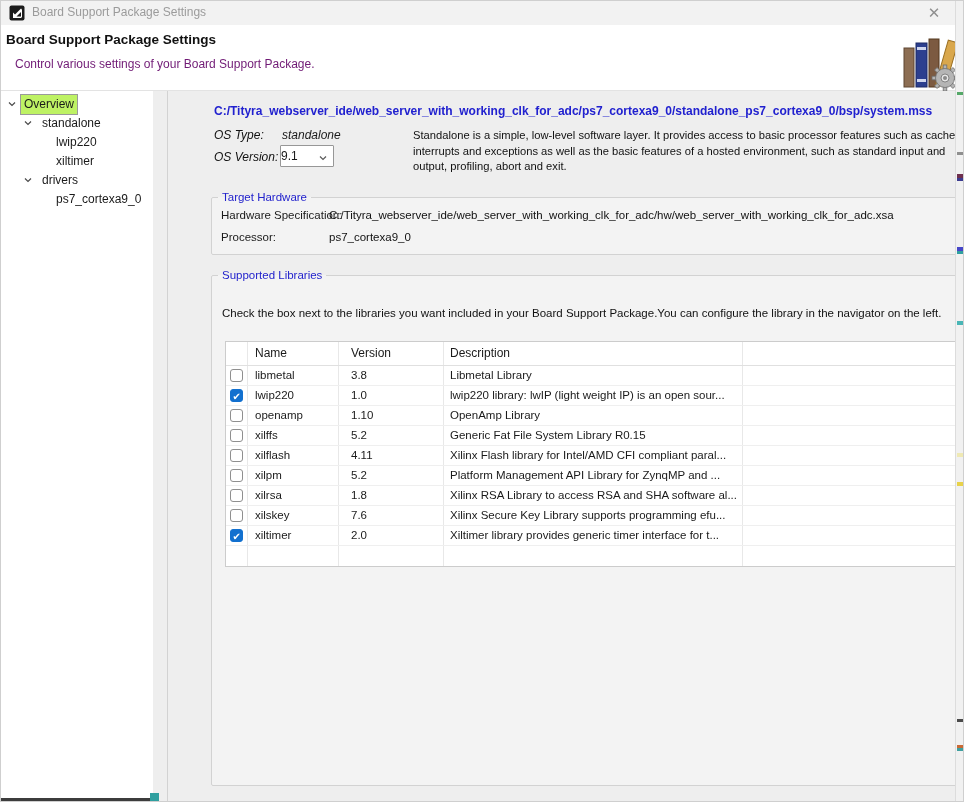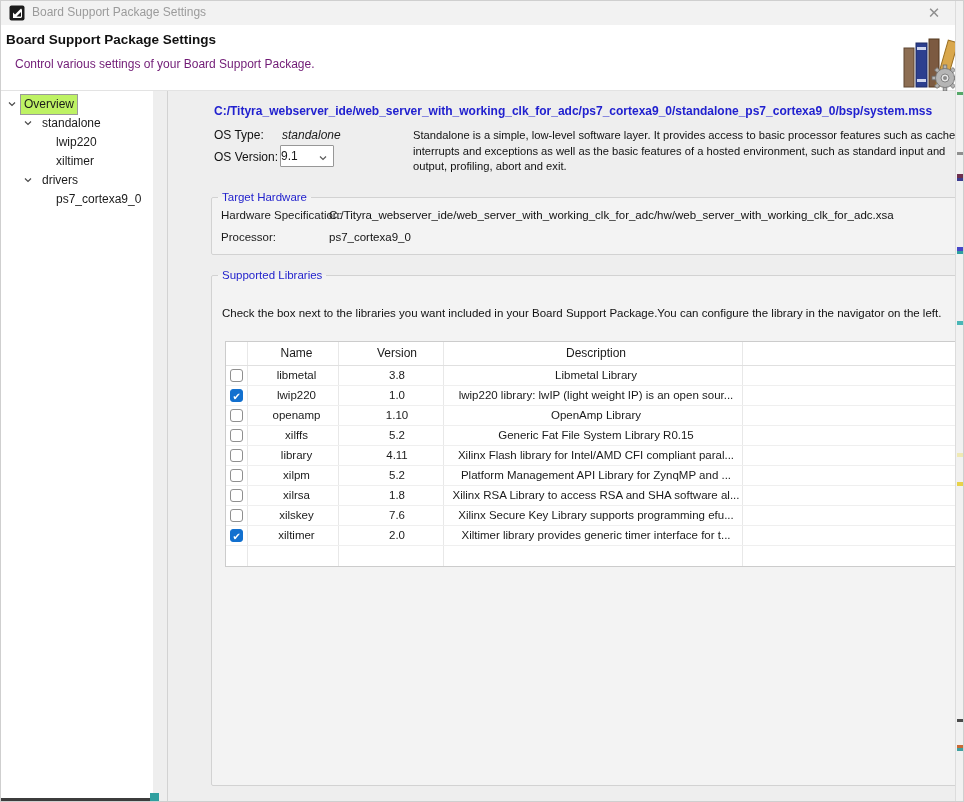--- a/index.html
+++ b/index.html
@@ -31,41 +31,41 @@
   .tree-item.lvl0 .chev{ left:6px; } .tree-item.lvl0 .tree-label{ margin-left:20px; }
   .tree-item.lvl1 .chev{ left:22px; } .tree-item.lvl1 .tree-label{ margin-left:38px; } .tree-item.lvl2 .tree-label{ margin-left:52px; }
   .tree-label{ display:inline-block; padding:0 3px; }
   .tree-item.selected .tree-label{ background:#bef264; outline:1px solid #9a9a9a; }
   
   .bottom-edge{ position:absolute; left:0; bottom:0; width:152px; height:3px; background:#3c3c3c; }
   .bottom-teal{ position:absolute; left:149px; bottom:0; width:9px; height:8px; background:#2f9f9f; }
   
   .main{ position:absolute; left:168px; top:90px; right:8px; bottom:0; background:#eeeeee; font-size:12px;margin-left:38px; }
   .mss-path{ position:absolute; left:7px; top:13px; font-size:12px; font-weight:bold; color:#2121cf; white-space:nowrap; }
-  .os-label{ position:absolute; left:7px; font-size:12px; color:#111; }
+  .os-label{ position:absolute; left:7px; font-size:12px; color:#111;font-style:italic; }
   .os-type-value{ position:absolute; left:75px; top:37px; font-style:italic; font-size:12px; }
   .dropdown{ position:absolute; left:73px; top:54px; width:54px; height:22px; background:#fff;
     border:1px solid #979797; border-radius:1px; cursor:pointer; }
   .dropdown .dd-val{ position:absolute; left:0; top:3px; font-size:12px; }
   .dropdown .dd-chev{ position:absolute; right:5px; top:7px; width:10px; height:10px; }
   .os-desc{ position:absolute; left:206px; top:37px; width:558px; font-size:11.2px; line-height:15.5px; color:#111; }
   fieldset{ position:absolute; left:4px; width:779px; border:1px solid #d2d2d2; border-radius:2px; background:#f3f3f3; }
   fieldset legend{ margin-left:6px; padding:0 4px; font-size:11.5px; color:#2222cc; }
   .fs-target{ top:100px; height:64px; }
   .fs-libs{ top:178px; height:517px; }
   .hw-row{ position:absolute; left:9px; font-size:11.5px; white-space:nowrap; }
   .hw-row .hw-val{ position:absolute; left:108px; top:0; color:#111; }
   .libs-desc{ position:absolute; left:10px; top:26px; font-size:11.5px; color:#111; white-space:nowrap; }
   
   .lib-table{ position:absolute; left:13px; top:60px; width:753px; background:#ffffff;
     border:1px solid #cccccc; font-size:11.5px; }
   .lib-row{ display:grid; grid-template-columns:22px 91px 105px 299px 1fr; height:20px; line-height:19px; }
   .lib-row.head{ height:24px; line-height:23px; border-bottom:1px solid #e0e0e0; font-size:12px; }
   .lib-row:not(.head){ border-bottom:1px solid #efefef; cursor:default; }
-  .lib-row > div{ border-right:1px solid #e8e8e8; overflow:hidden; white-space:nowrap;text-align:center; }
+  .lib-row > div{ border-right:1px solid #e8e8e8; overflow:hidden; white-space:nowrap; }
   .lib-row > div:last-child{ border-right:none; }
   .c-name{ padding-left:7px; } .c-ver{ padding-left:12px; } .c-desc{ padding-left:6px; }
   .c-cb{ position:relative; }
   .cb{ position:absolute; left:4px; top:3px; width:13px; height:13px; background:#fff;
     border:1px solid #8f8f8f; border-radius:3px; cursor:pointer; }
   .cb.checked{ background:#1270cf; border-color:#1270cf; }
   .cb.checked::after{ content:"✔"; position:absolute; left:1.5px; top:-3px; font-size:10px; color:#fff; }
   
   .ruler{ position:absolute; right:0; top:0; width:8px; bottom:0; background:#f1f1f1; border-left:1px solid #dcdcdc; }
   .ruler-mark{ position:absolute; left:1px; width:6px; }
@@ -227,21 +227,21 @@
               </div>
     <div class="c-name">xilffs</div>
     <div class="c-ver">5.2</div>
     <div class="c-desc">Generic Fat File System Library R0.15</div>
     <div></div>
   </div>
             <div class="lib-row">
     <div class="c-cb">
                 <span class="cb"></span>
               </div>
-    <div class="c-name">library</div>
+    <div class="c-name">xilflash</div>
     <div class="c-ver">4.11</div>
     <div class="c-desc">Xilinx Flash library for Intel/AMD CFI compliant paral...</div>
     <div></div>
   </div>
             <div class="lib-row">
     <div class="c-cb">
                 <span class="cb"></span>
               </div>
     <div class="c-name">xilpm</div>
     <div class="c-ver">5.2</div>

